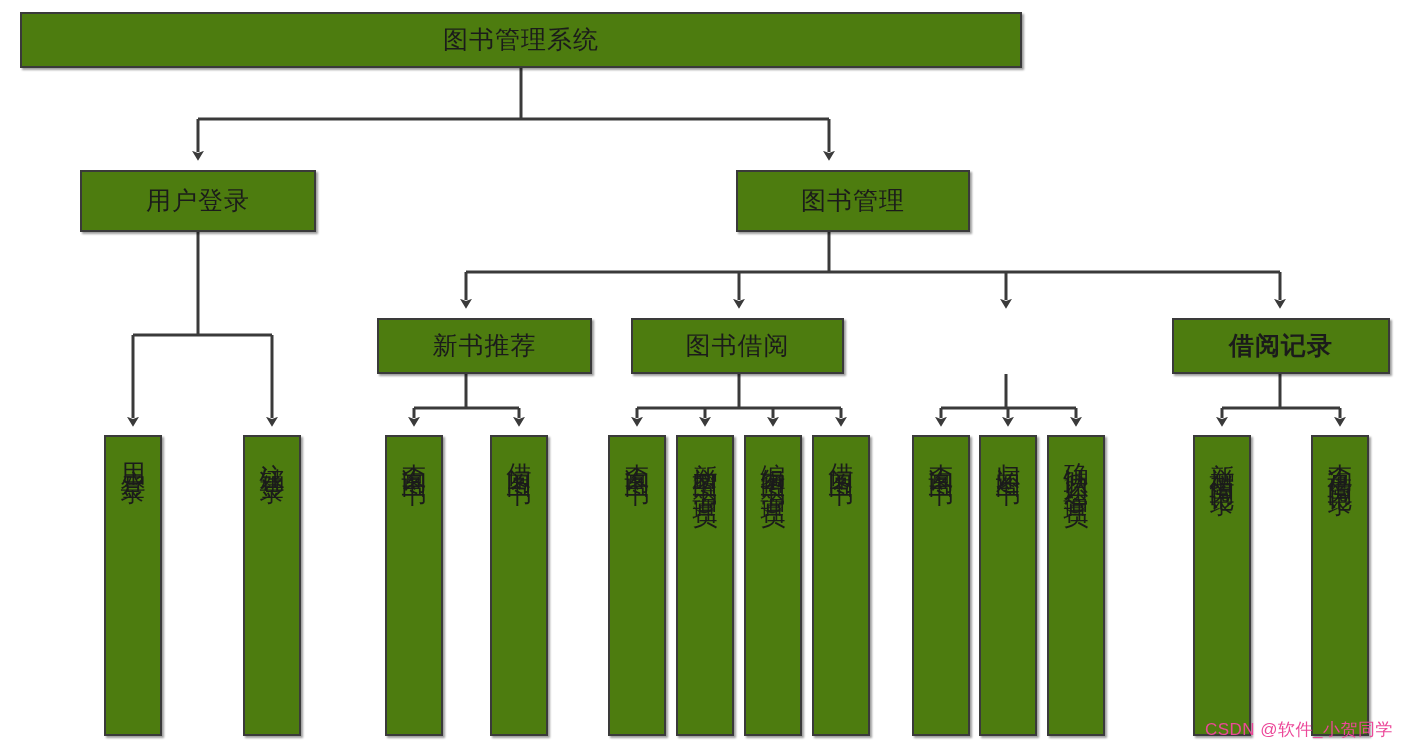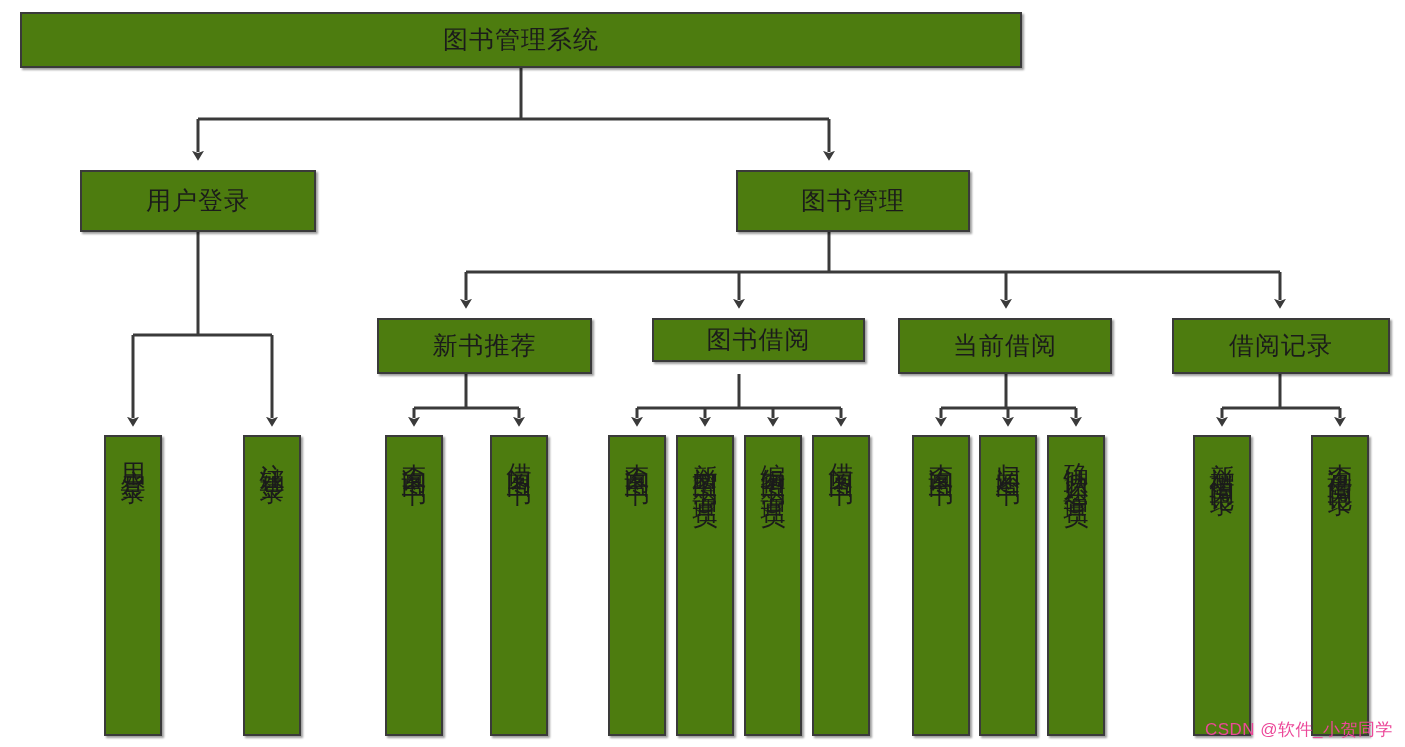--- a/index.html
+++ b/index.html
@@ -117,27 +117,24 @@
   <div class="node h-node" style="left:80px;top:170px;width:236px;height:62px;">
     <span class="lbl">用户登录</span>
   </div>
   <div class="node h-node" style="left:736px;top:170px;width:234px;height:62px;">
     <span class="lbl">图书管理</span>
   </div>
 
   <div class="node h-node" style="left:360px;top:318px;width:215px;height:56px;margin-left:17px;">
     <span class="lbl">新书推荐</span>
   </div>
-  <div class="node h-node" style="left:652px;top:318px;width:213px;height:44px;font-family:Liberation Serif, serif;">
+  <div class="node h-node" style="left:631px;top:318px;width:213px;height:56px;font-family:Liberation Serif, serif;">
     <span class="lbl">图书借阅</span>
   </div>
-  <div class="node h-node" style="left:898px;top:318px;width:214px;height:56px;">
-    <span class="lbl">当前借阅</span>
-  </div>
-  <div class="node h-node" style="left:1172px;top:318px;width:218px;height:56px;">
+  <div class="node h-node" style="left:1172px;top:318px;width:218px;height:56px;font-weight:bold;">
     <span class="lbl">借阅记录</span>
   </div>
 
   <div class="node v-node" style="left:104px;top:435px;width:58px;height:301px;">
     <span class="lbl">用户登录</span>
   </div>
   <div class="node v-node" style="left:243px;top:435px;width:58px;height:301px;">
     <span class="lbl">注销登录</span>
   </div>
 

